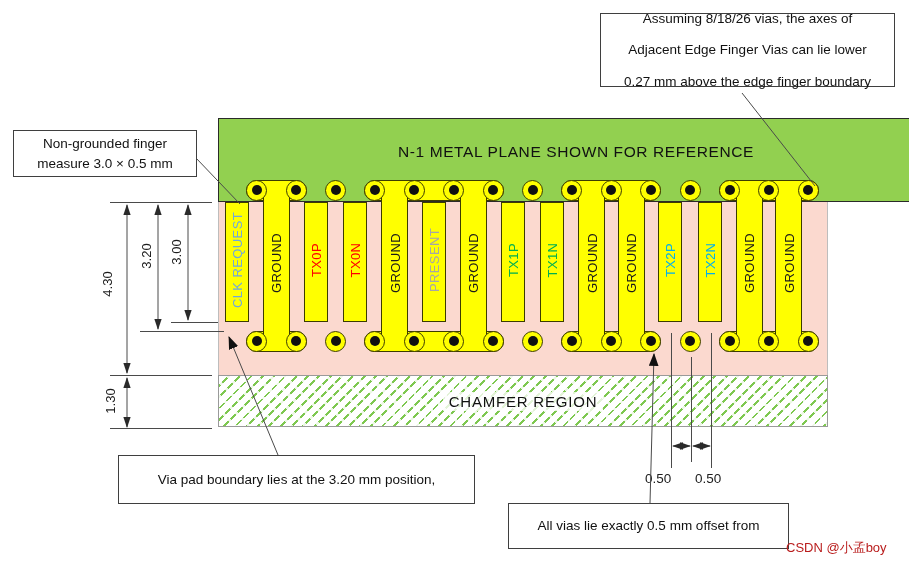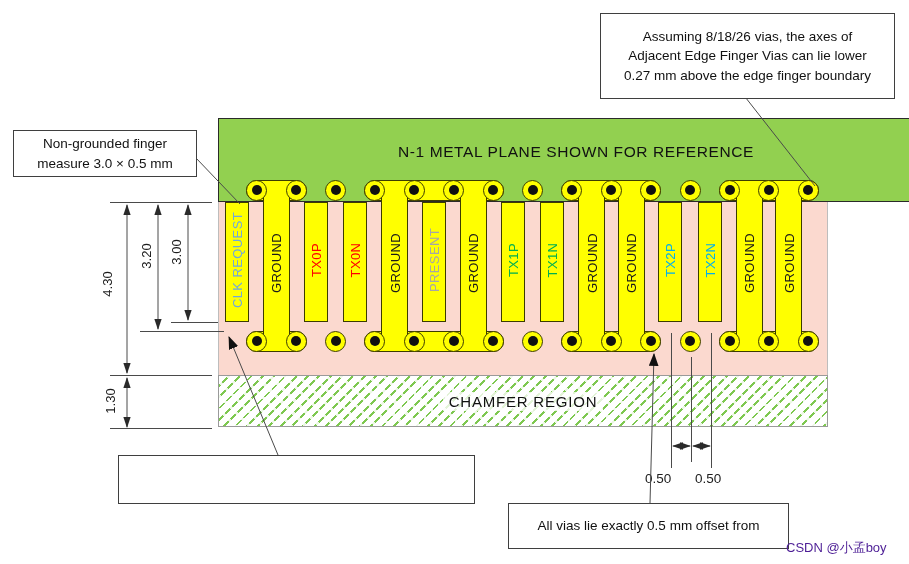--- a/index.html
+++ b/index.html
@@ -26,26 +26,26 @@
   
   #overlay{position:absolute;left:0;top:0;width:909px;height:564px;z-index:10;pointer-events:none;}
   #overlay line{stroke:#4a4a4a;stroke-width:1;}
 
   
   .dim-label{color:#1c1c1c;font-size:13px;}
   .dim-h{position:absolute;white-space:nowrap;color:#1c1c1c;font-size:13.5px;z-index:6;}
 
   
   .callout{position:absolute;background:#ffffff;border:1.4px solid #3f3f3f;box-sizing:border-box;display:flex;flex-direction:column;justify-content:center;align-items:center;text-align:center;font-size:13.5px;line-height:19.5px;color:#111;z-index:20;}
-  #callout-via-axes{left:600px;top:13px;width:295px;height:86px;}
+  #callout-via-axes{left:600px;top:13px;width:295px;height:74px;gap:12px;}
   #callout-finger-size{left:13px;top:130px;width:184px;height:47px;}
   #callout-via-pad{left:118px;top:455px;width:357px;height:49px;}
   #callout-via-offset{left:508px;top:503px;width:281px;height:46px;}
 
-  #watermark{position:absolute;left:786px;top:539px;font-size:13px;color:#4c1d95;z-index:21;white-space:nowrap;}
+  #watermark{position:absolute;left:786px;top:539px;font-size:13px;color:#b91c1c;z-index:21;white-space:nowrap;}
 </style>
 </head>
 <body>
 
 <div id="canvas">
 
   <div id="plane" style="background: rgb(146, 208, 80);">
     <div class="plane-title">N-1 METAL PLANE SHOWN FOR REFERENCE</div>
   </div>
   <div id="board" style="background: rgb(251, 217, 207);"></div>
@@ -199,19 +199,20 @@
   <div class="callout" id="callout-via-axes">
     <div>Assuming 8/18/26 vias, the axes of</div>
     <div>Adjacent Edge Finger Vias can lie lower</div>
     <div>0.27 mm above the edge finger boundary</div>
   </div>
   <div class="callout" id="callout-finger-size">
     <div>Non-grounded finger</div>
     <div>measure  3.0 × 0.5 mm</div>
   </div>
   <div class="callout" id="callout-via-pad">
+    <div>Via pad boundary lies at the 3.20 mm position,</div>
   </div>
   <div class="callout" id="callout-via-offset">
     <div>All vias lie exactly 0.5 mm offset from</div>
   </div>
 
   <div id="watermark">CSDN @小孟boy</div>
 </div>
 
 </body></html>

